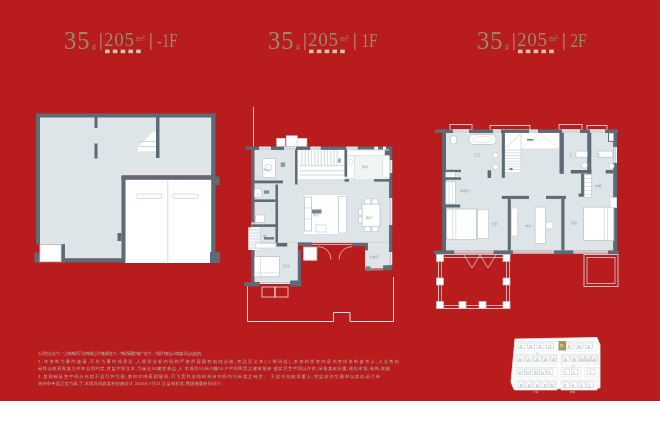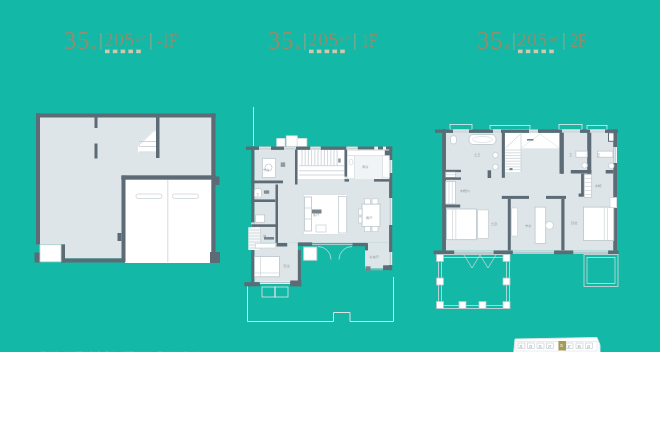--- a/index.html
+++ b/index.html
@@ -1,16 +1,16 @@
 <!DOCTYPE html>
 <html><head>
 <meta charset="utf-8">
 <style>
   html,body{margin:0;padding:0;background:#ffffff;}
-  #page{position:relative;width:660px;height:352px;background:#14b8a6;overflow:hidden;
+  #page{position:relative;width:660px;height:401px;background:#b91c1c;overflow:hidden;
         font-family:"Liberation Sans",sans-serif;text-align:right;}
   svg{position:absolute;left:0;top:0;}
 </style>
 </head>
 <body>
 <div id="page">
 <svg width="660" height="438" viewBox="0 0 660 438">
 
 <g fill="#958b6d" font-family="Liberation Serif, serif">
   <text x="64" y="48.5" font-size="24.5" letter-spacing="1">35</text>

